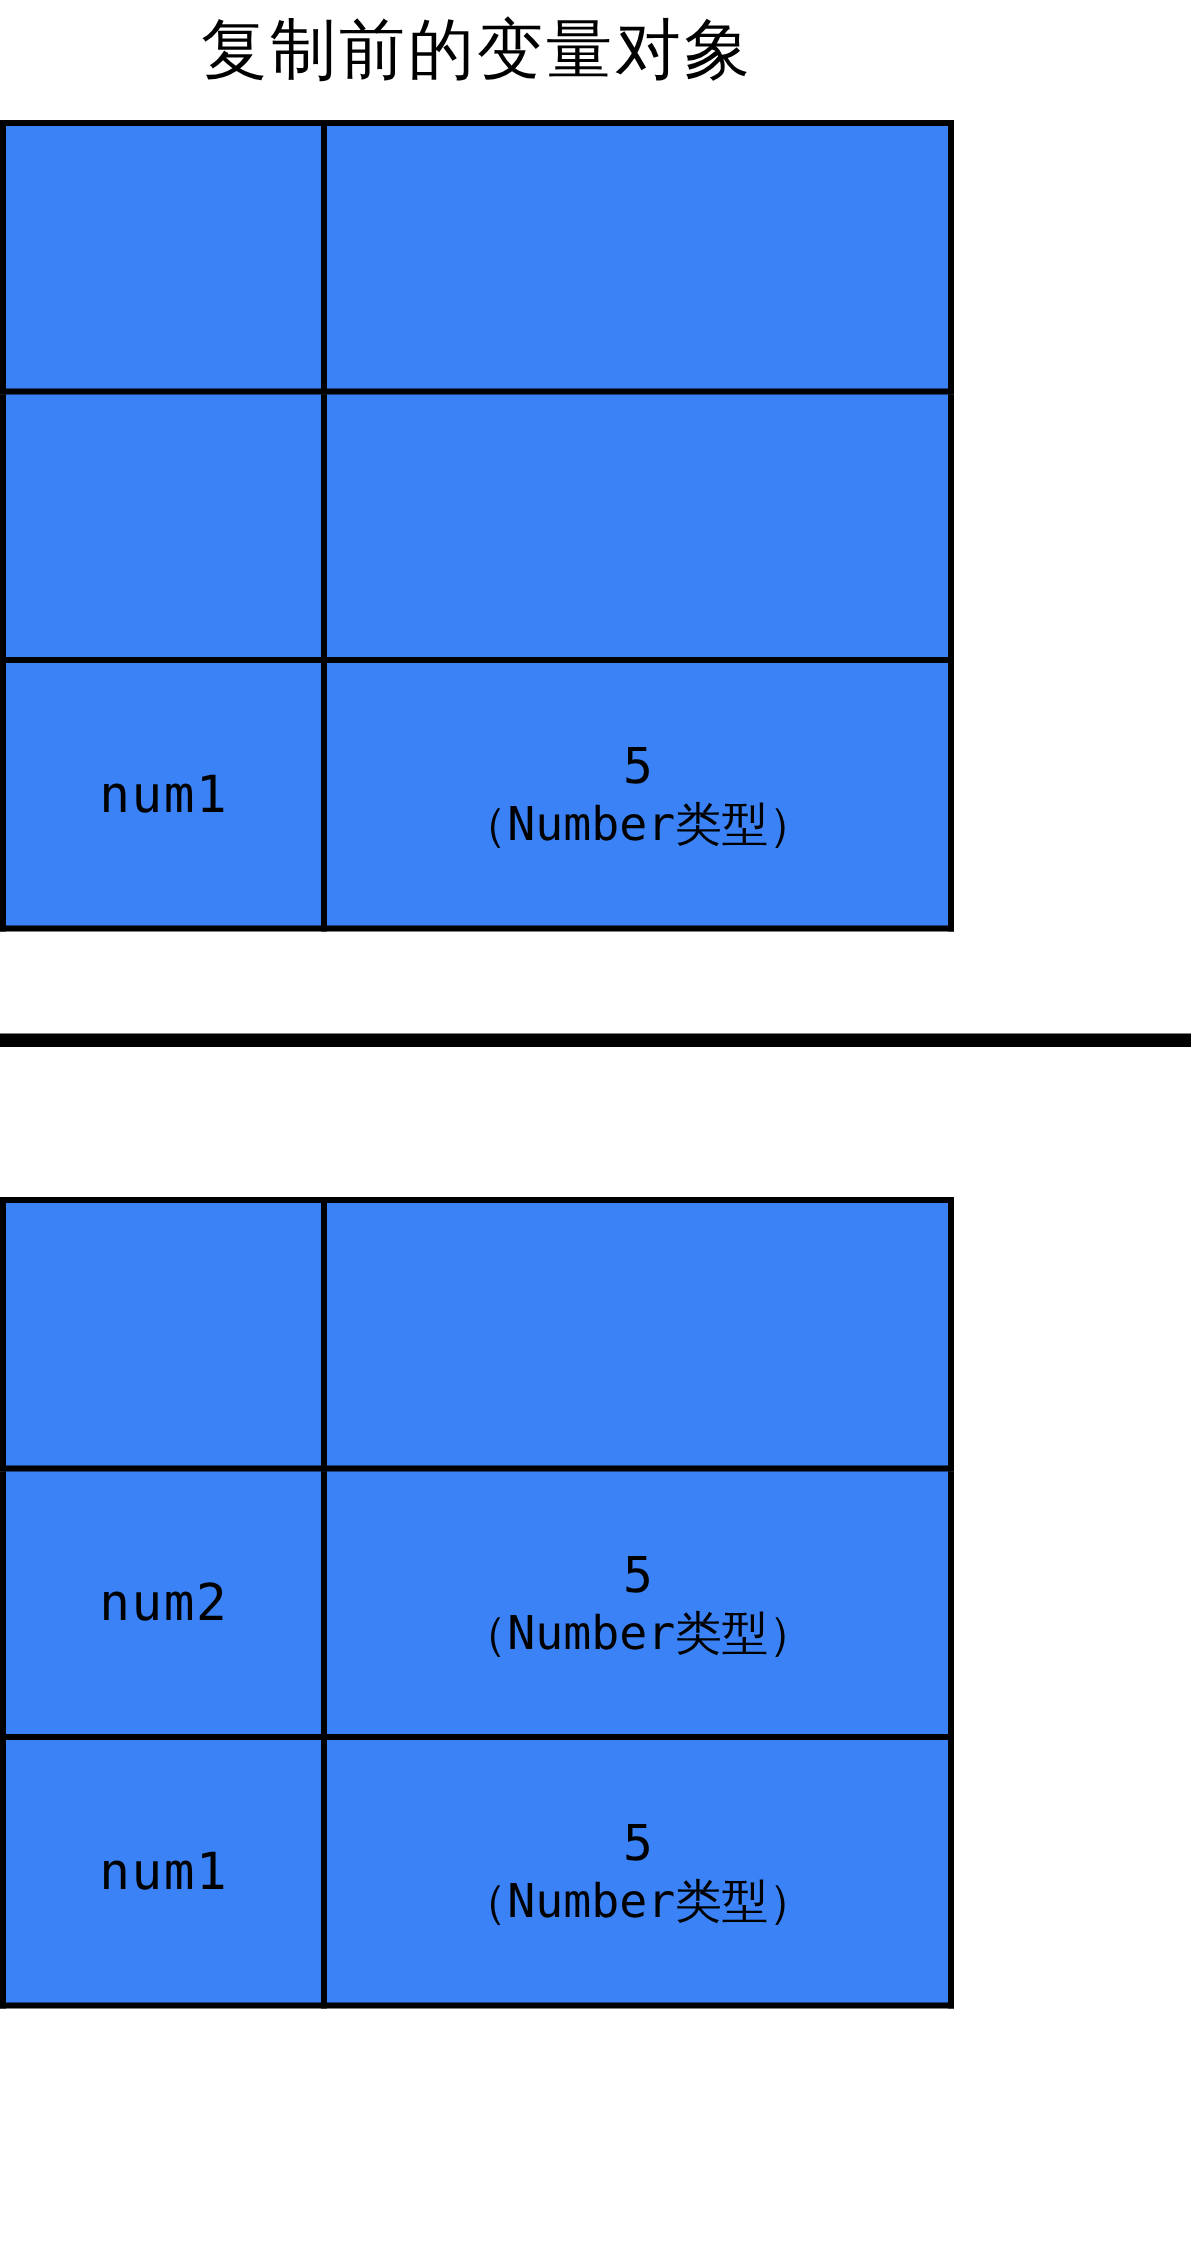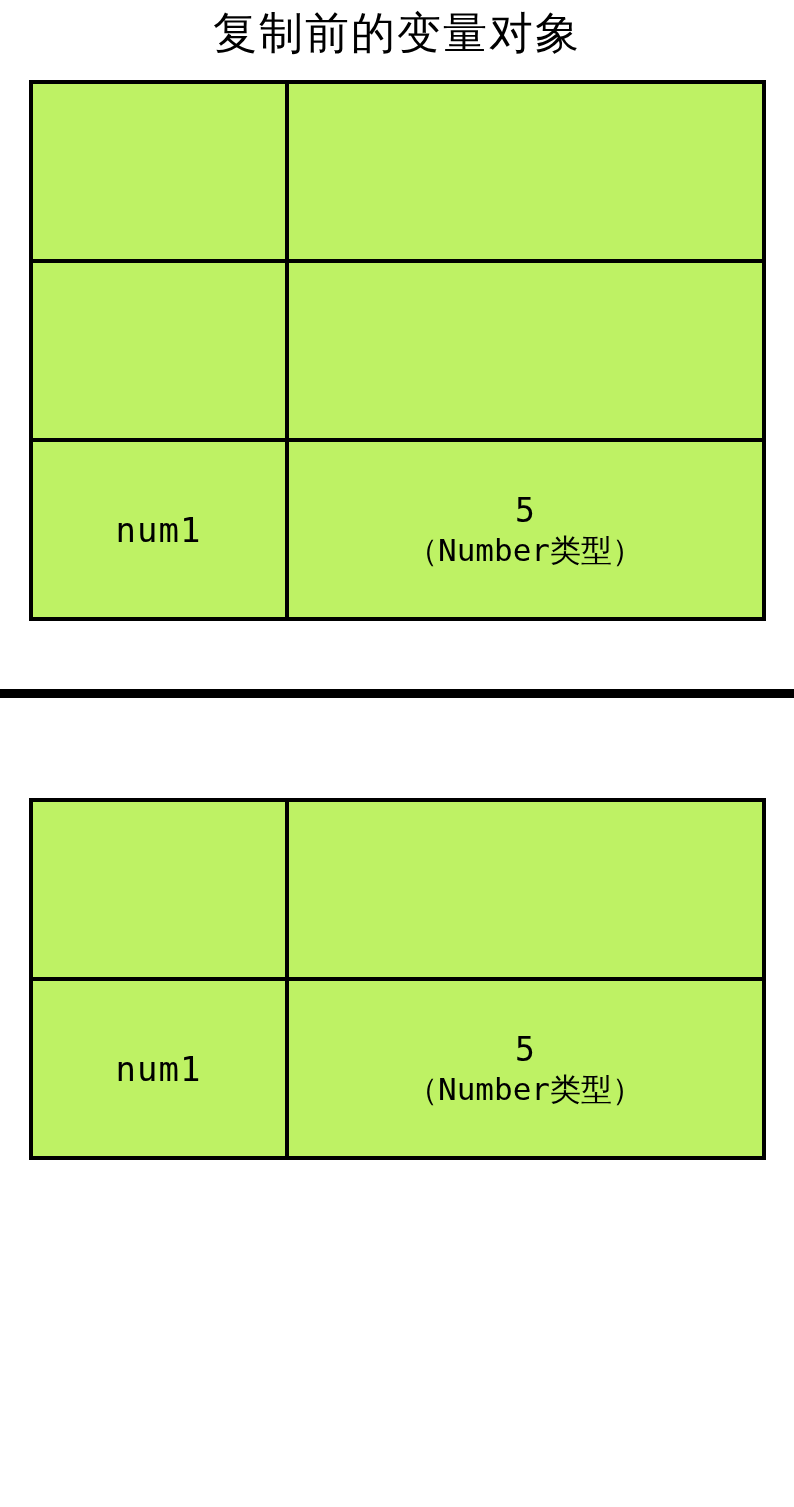--- a/index.html
+++ b/index.html
@@ -9,21 +9,21 @@
   }
   body {
     width: 794px;
     height: 1507px;
     font-family: "Liberation Serif", serif;
     color: #000000;
     position: relative;
     overflow: hidden;
   }
   .panel {
-    width: 794px;
+    width: 636px;
     box-sizing: border-box;
   }
   .panel-title {
     text-align: center;
     font-family: "Liberation Serif", serif;
     font-size: 44px;
     line-height: 1.1;
     letter-spacing: 2px;
     color: #000000;
   }
@@ -31,21 +31,21 @@
     border-collapse: collapse;
     table-layout: fixed;
     margin: 0 auto;
     background: #ffffff;
   }
   .stack-table td {
     border: 4px solid #000000;
     padding: 0;
     text-align: center;
     vertical-align: middle;
-    background: #bef264;
+    background: #3b82f6;
   }
   .col-name {
     width: 256px;
   }
   .col-value {
     width: 477px;
   }
   .cell-name {
     font-family: "DejaVu Sans Mono", monospace;
     font-size: 34px;
@@ -135,20 +135,27 @@
     </colgroup>
     <tbody>
       <tr class="row-empty">
         <td class="cell-name"></td>
         <td class="cell-value">
           <span class="val-num"></span>
           <span class="val-type"></span>
         </td>
       </tr>
       <tr class="row-data">
+        <td class="cell-name">num2</td>
+        <td class="cell-value">
+          <span class="val-num">5</span>
+          <span class="val-type">（Number类型）</span>
+        </td>
+      </tr>
+      <tr class="row-data">
         <td class="cell-name">num1</td>
         <td class="cell-value">
           <span class="val-num">5</span>
           <span class="val-type">（Number类型）</span>
         </td>
       </tr>
     </tbody>
   </table>
 </section>
 

